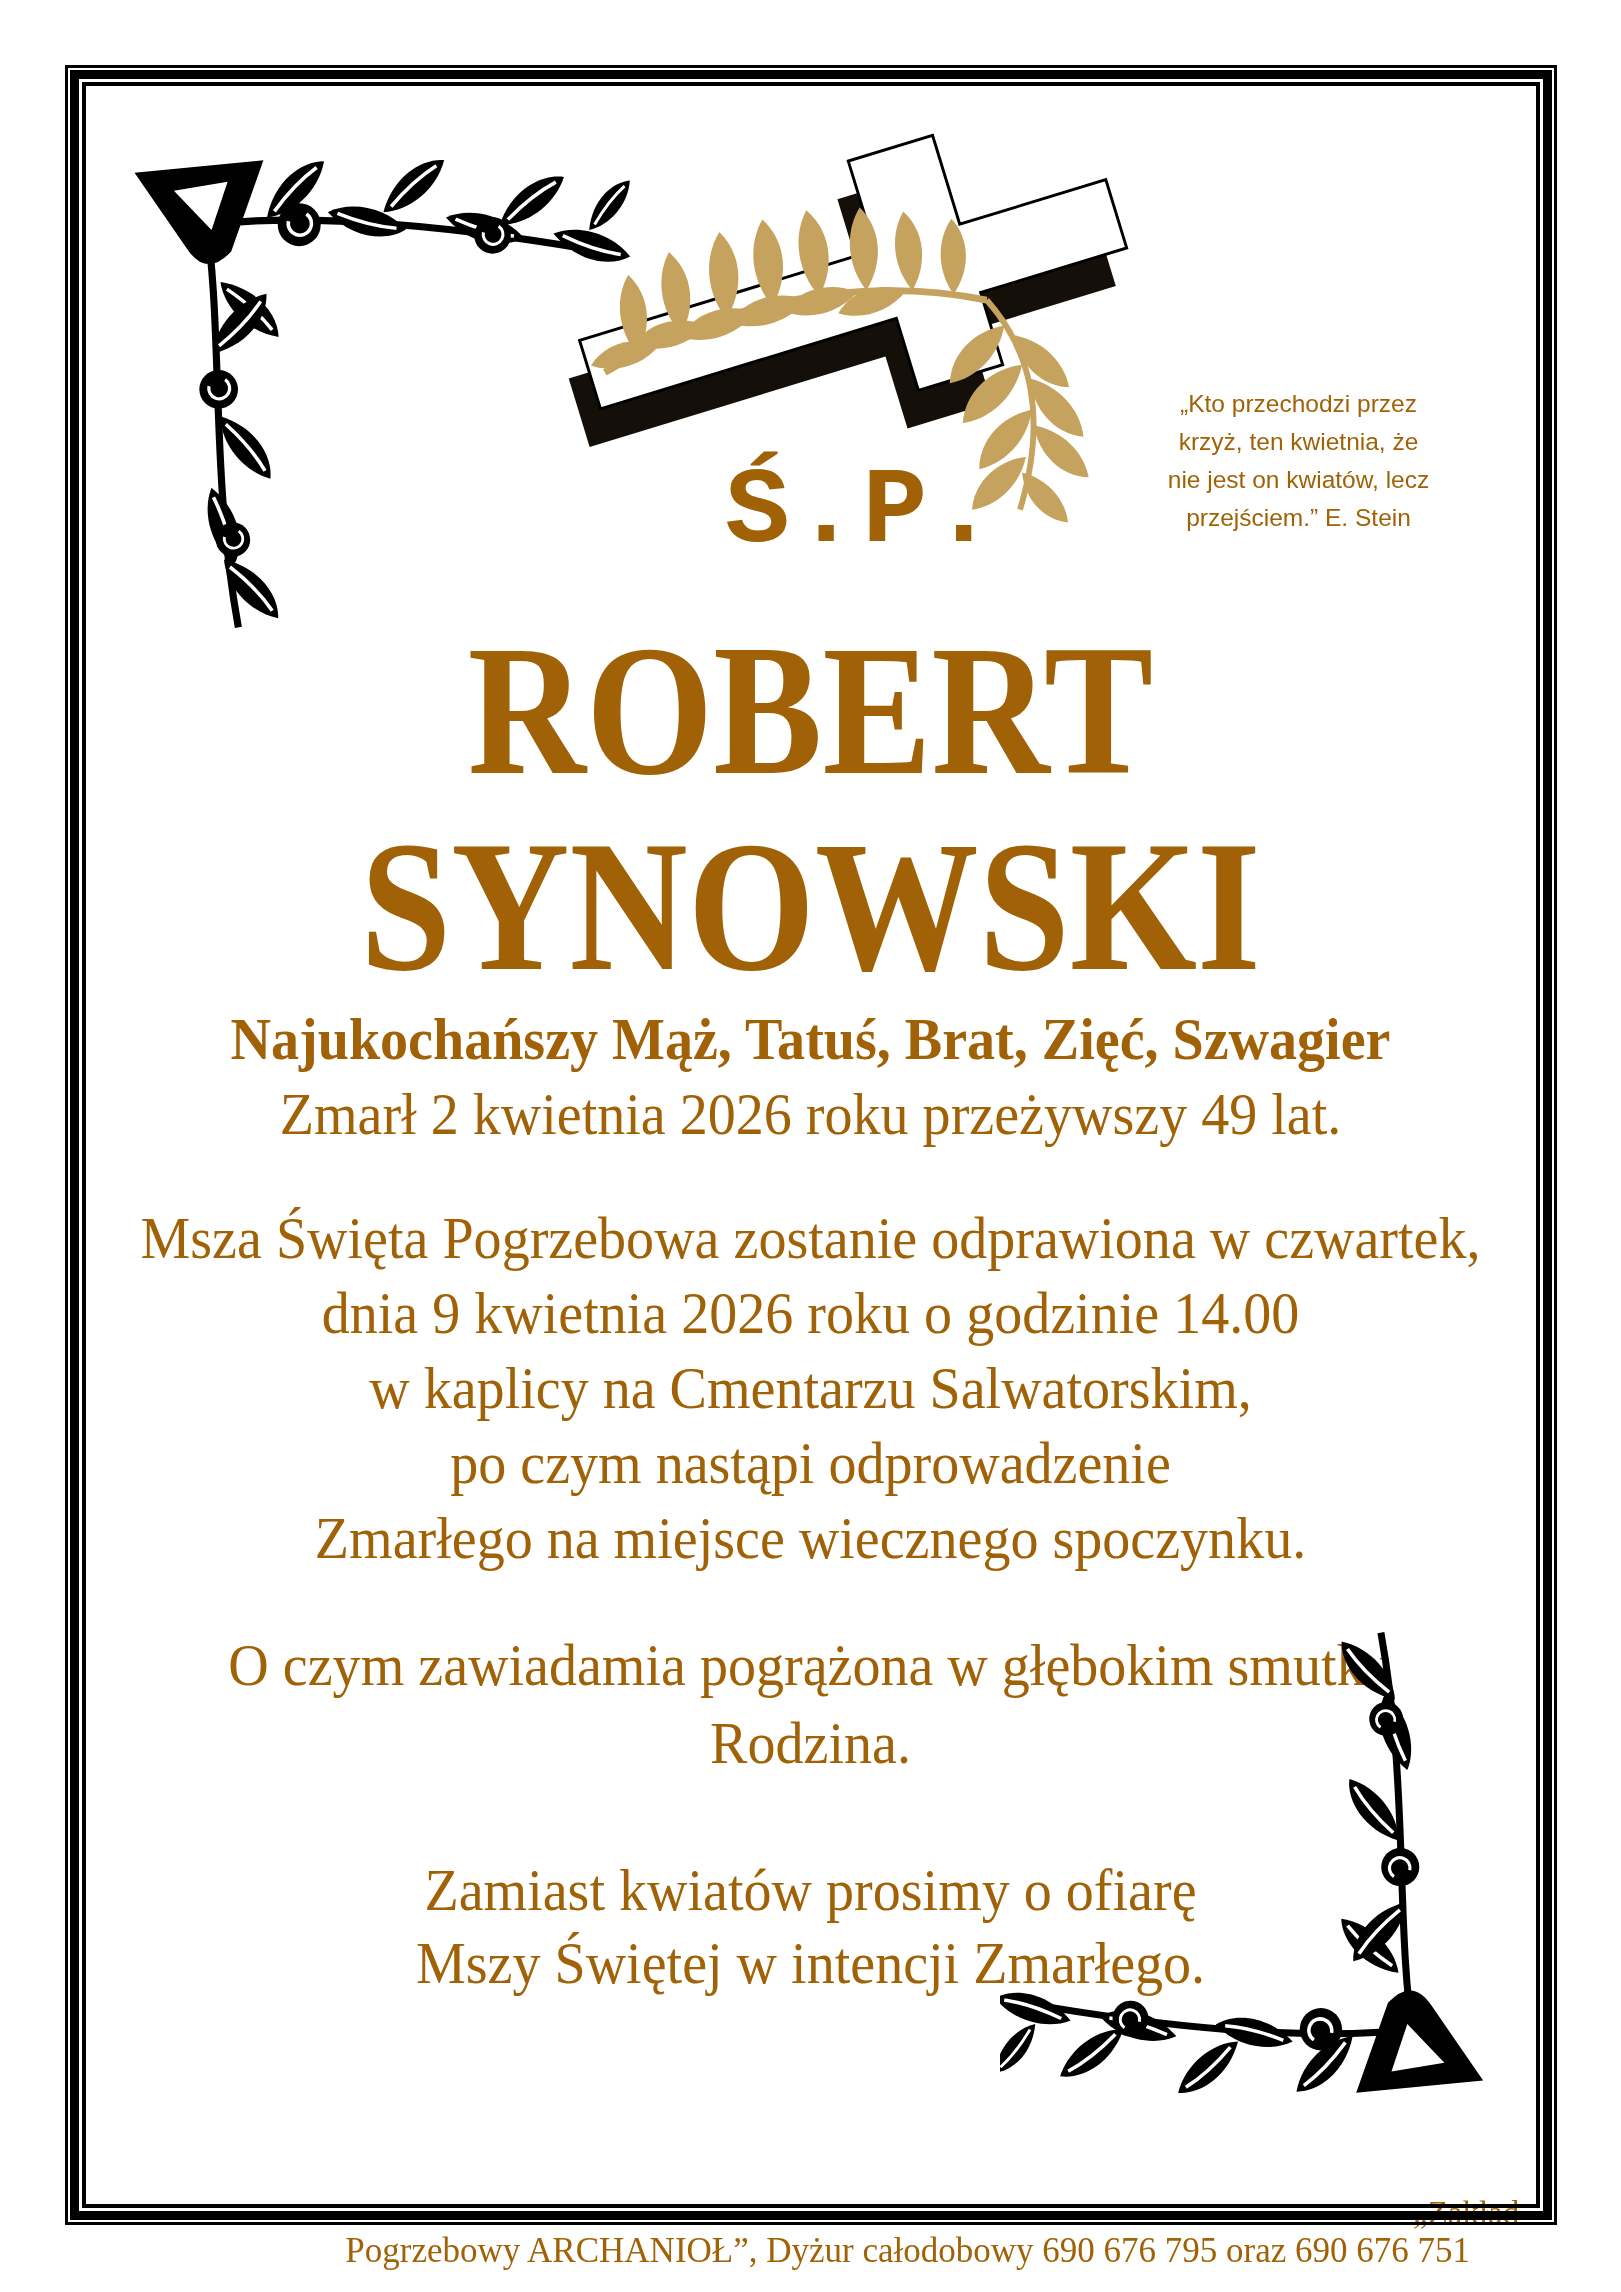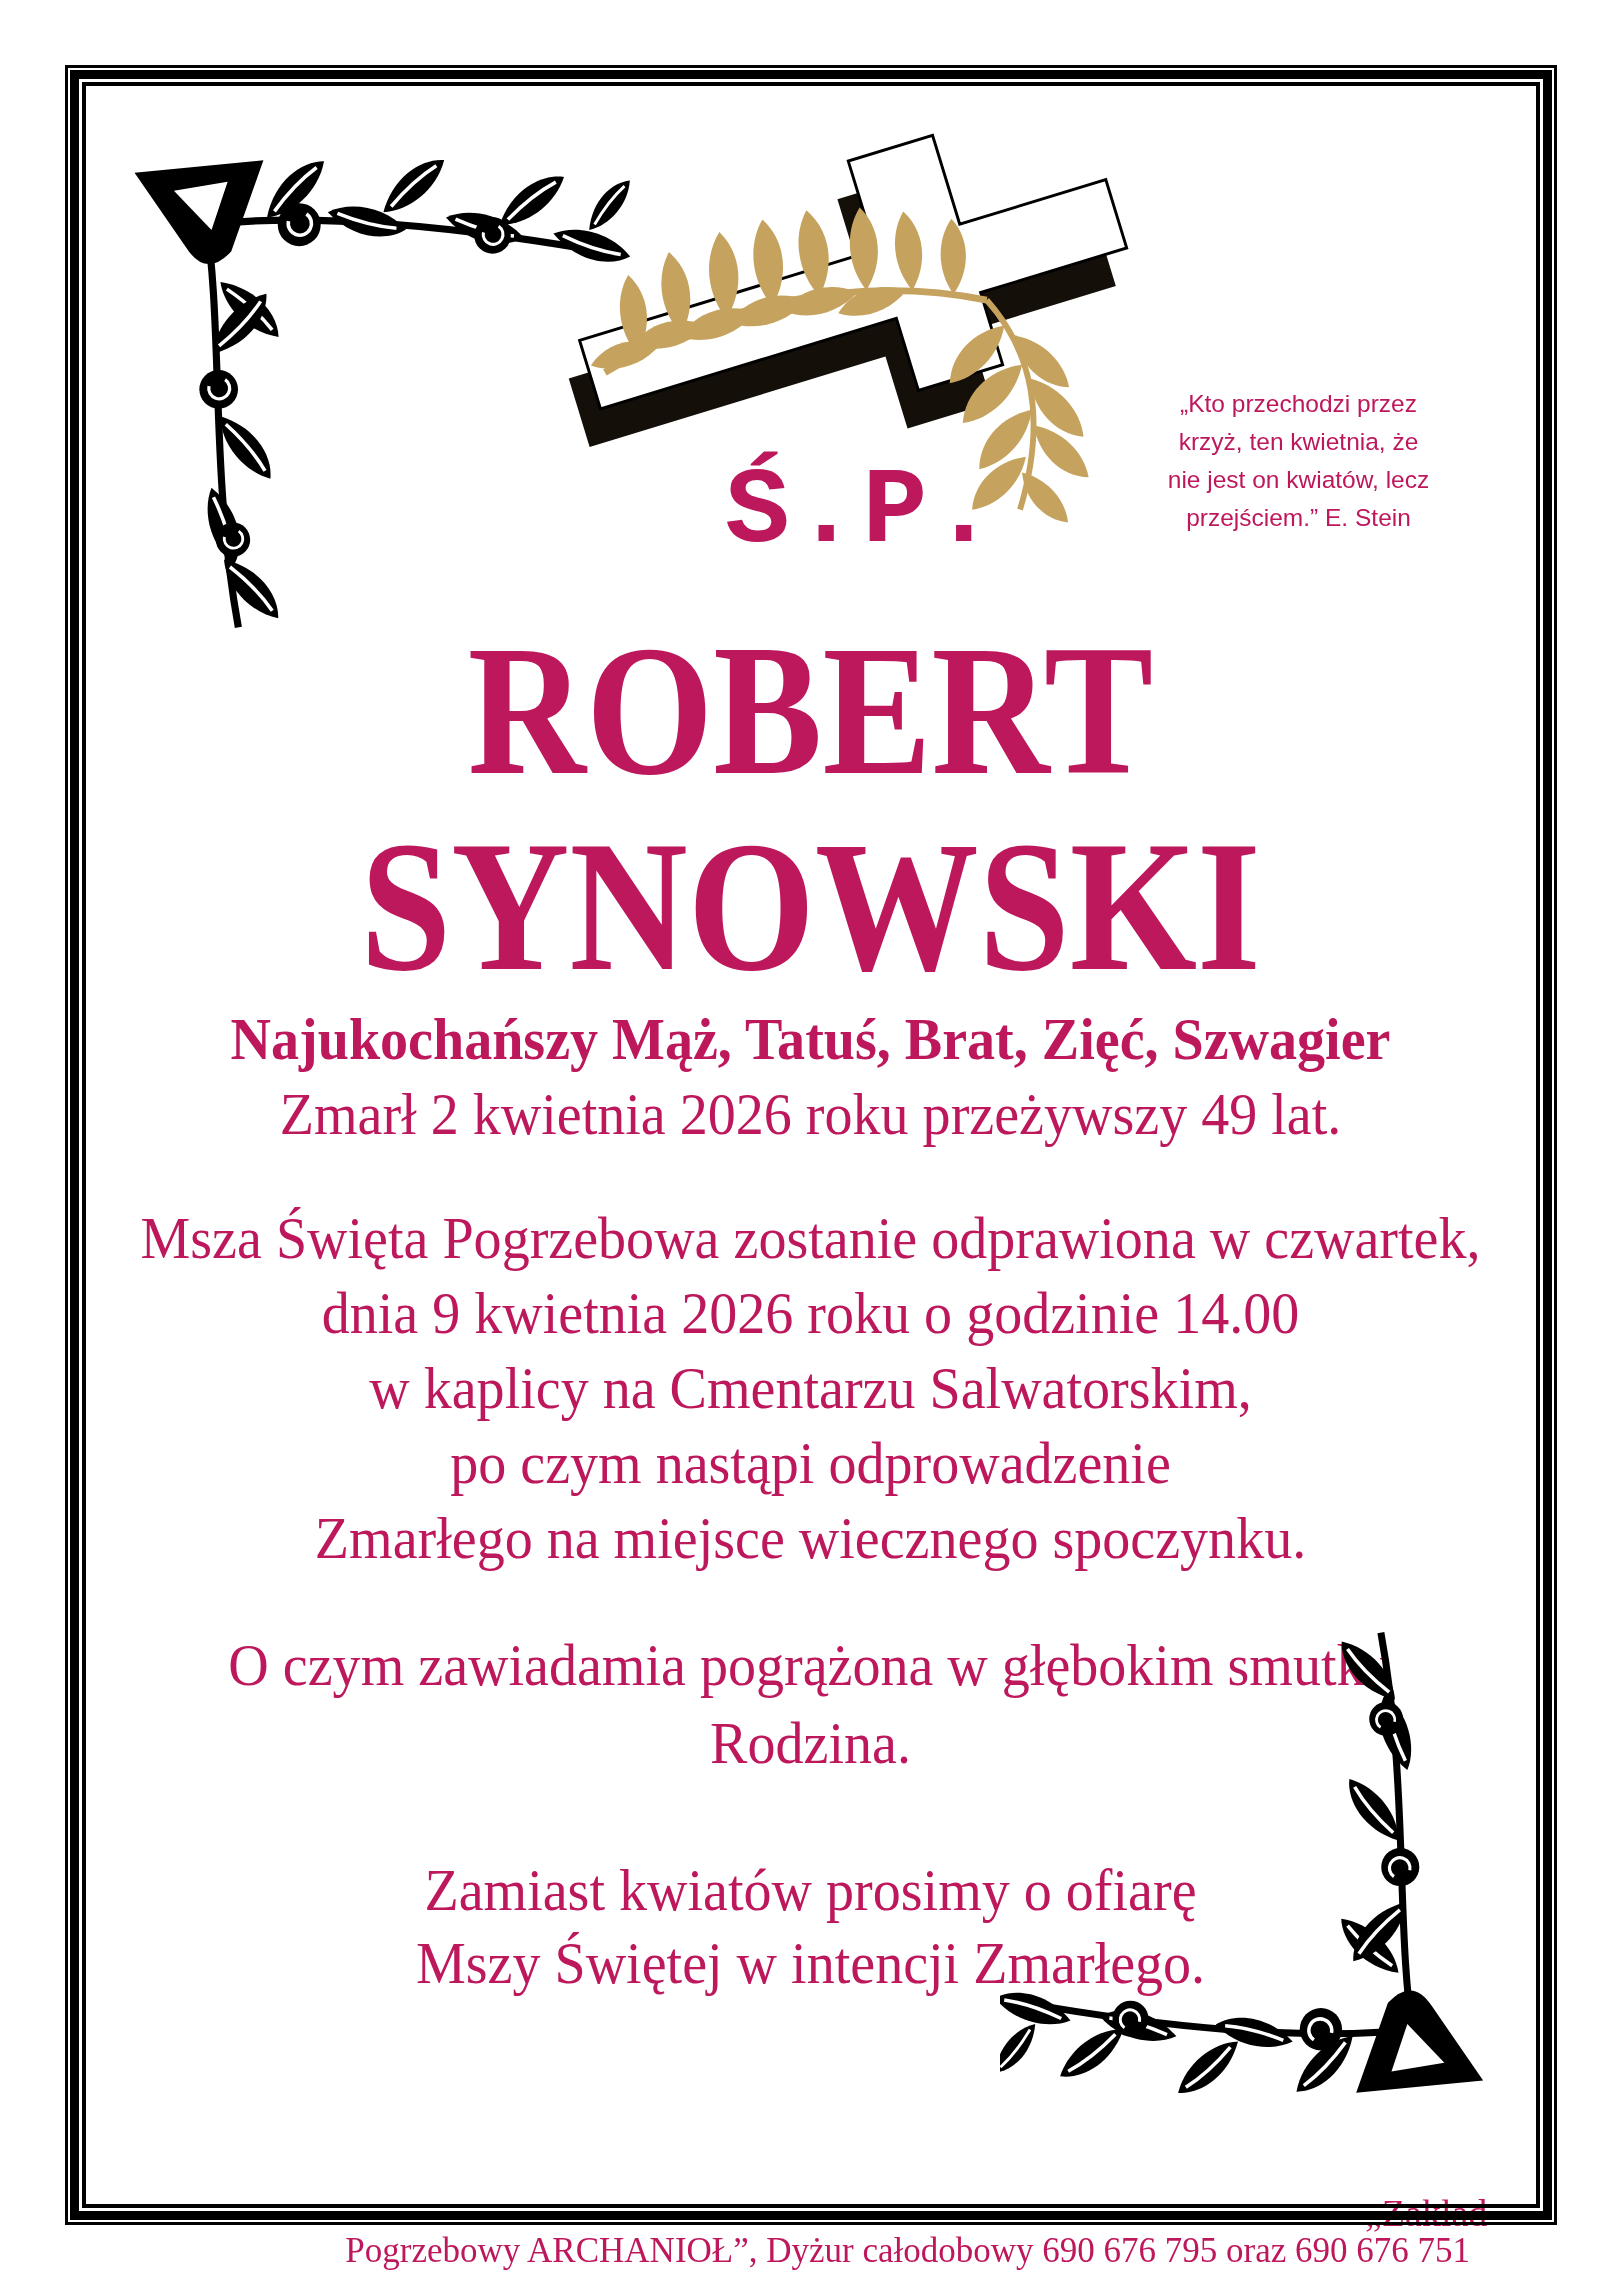--- a/index.html
+++ b/index.html
@@ -3,21 +3,21 @@
 <meta charset="utf-8">
 <style>
   html,body{margin:0;padding:0;background:#fff;}
   .sheet{
     position:relative;
     width:1621px;
     height:2293px;
     background:#fff;
     overflow:hidden;
     font-family:"Liberation Serif", serif;
-    color:#be185d;
+    color:#a16207;
   }
   
   .frame{
     position:absolute;
     left:65px; top:65px;
     width:1492px; height:2160px;
     box-sizing:border-box;
     border:3.9px solid #000;
     z-index:5;
     pointer-events:none;
@@ -78,22 +78,22 @@
     font-size:59px; line-height:78px;
     transform:scaleX(0.95); transform-origin:50% 50%;
   }
   .flowers{
     position:absolute; left:0; top:1854px; width:1621px;
     text-align:center;
     font-size:59px; line-height:73px;
     transform:scaleX(0.95); transform-origin:50% 50%;
   }
   .footer-fragment{
-    position:absolute; left:1365px; top:2194px;
-    font-size:38px; line-height:39px;
+    position:absolute; left:1413px; top:2194px;
+    font-size:33px; line-height:39px;
     z-index:4;
   }
   .footer-line{
     position:absolute; left:98px; top:2229px; width:1372px;
     font-size:35px; line-height:43px;
     z-index:6;
     text-align:right;
   }
   .line{display:block;}
 </style>

